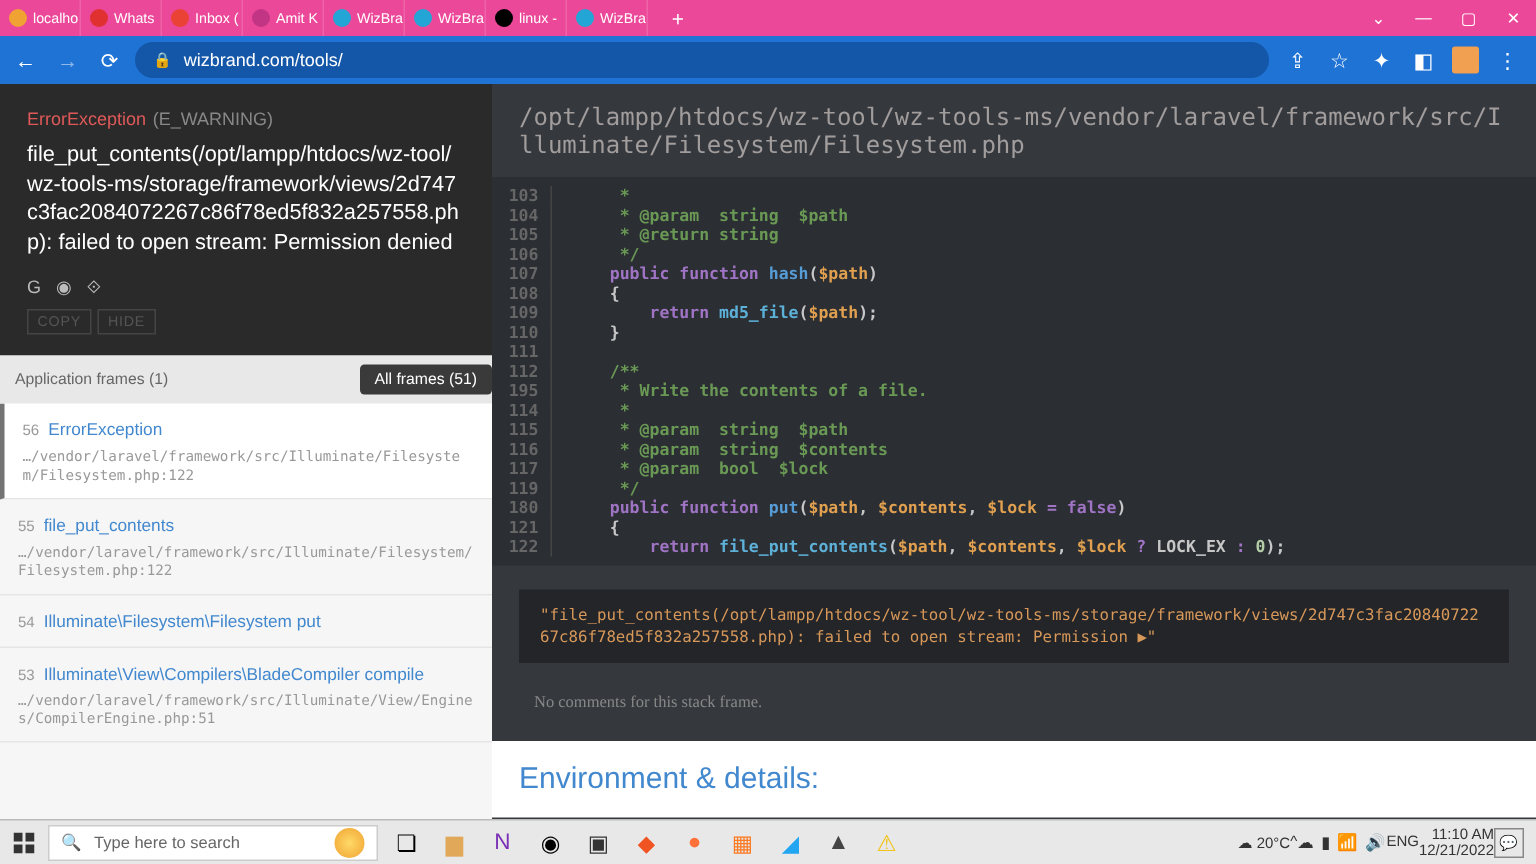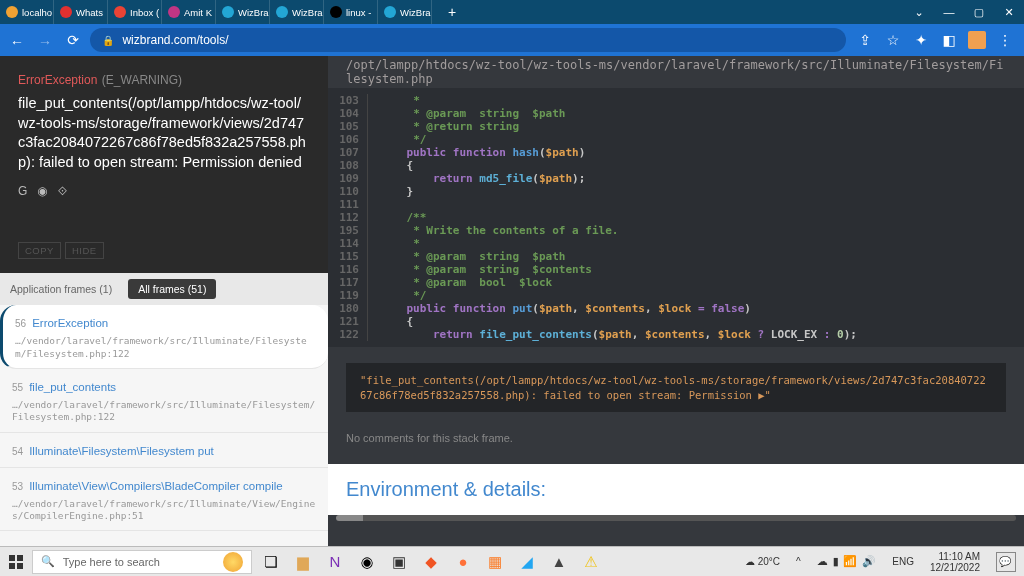--- a/index.html
+++ b/index.html
@@ -1,19 +1,19 @@
 <!DOCTYPE html>
 <html><head>
 <meta charset="utf-8">
 <style>
 * { margin: 0; padding: 0; box-sizing: border-box; }
 body { font-family: "Segoe UI", Arial, sans-serif; background: #fff; overflow: hidden; width: 1024px; height: 576px; }
 
 
-.titlebar { background: #0c4a6e; height: 24px; display: flex; align-items: stretch; }
+.titlebar { background: #ec4899; height: 24px; display: flex; align-items: stretch; }
 .tabs { display: flex; flex: 1; overflow: hidden; }
 .tab { display: flex; align-items: center; gap: 4px; padding: 0 6px; font-size: 9.5px; color: #fff; border-right: 1px solid rgba(255,255,255,0.15); white-space: nowrap; min-width: 54px; cursor: pointer; }
 .tab-icon { width: 12px; height: 12px; border-radius: 50%; display: inline-flex; align-items: center; justify-content: center; font-size: 8px; flex-shrink: 0; }
 .win-controls { display: flex; }
 .win-btn { width: 30px; display: flex; align-items: center; justify-content: center; color: #fff; font-size: 11px; cursor: pointer; }
 .new-tab { padding: 0 10px; color: #fff; display: flex; align-items: center; cursor: pointer; font-size: 14px; }
 
 .addrbar { background: #1f73d4; height: 32px; display: flex; align-items: center; padding: 0 6px; gap: 6px; }
 .nav-btn { width: 22px; height: 22px; color: #fff; display: flex; align-items: center; justify-content: center; cursor: pointer; font-size: 14px; }
 .url-field { flex: 1; background: #1457a8; border-radius: 14px; height: 24px; display: flex; align-items: center; padding: 0 12px; color: #fff; font-size: 12px; gap: 8px; }
@@ -24,63 +24,63 @@
 
 
 .page { display: flex; height: calc(100% - 56px - 30px); }
 .sidebar { width: 328px; background: #e8e8e8; display: flex; flex-direction: column; }
 .err-header { background: #2a2a2a; padding: 14px 18px; color: #fff; }
 .err-type { font-size: 12px; color: #e05959; }
 .err-warn { color: #888; font-size: 12px; }
 .err-msg { font-size: 14.5px; color: #fff; margin-top: 6px; line-height: 1.35; word-break: break-all; }
 .err-icons { margin-top: 12px; display: flex; gap: 10px; font-size: 12px; color: #bbb; }
 .err-actions { margin-top: 8px; display: flex; gap: 4px; }
-.err-action { font-size: 9.5px; color: #555; border: 1px solid #444; padding: 2px 6px; letter-spacing: 0.5px; margin-top: 36px; }
-
-.frame-switch { display: flex; background: #e8e8e8; padding: 6px 0; justify-content: flex-start; gap: 6px; font-size: 10.5px; }
+.err-action { font-size: 9.5px; color: #555; border: 1px solid #444; padding: 2px 6px; letter-spacing: 0.5px; }
+
+.frame-switch { display: flex; background: #e8e8e8; padding: 6px 0; justify-content: space-between; gap: 6px; font-size: 10.5px; }
 .fswitch { padding: 4px 10px; border-radius: 3px; color: #666; cursor: pointer; }
 .fswitch.active { background: #3a3a3a; color: #fff; }
 
 .frames { flex: 1; overflow-y: auto; background: #f6f6f6; }
 .frame { padding: 8px 12px; border-bottom: 1px solid #e5e5e5; cursor: pointer; }
-.frame.selected { background: #fff; border-left: 3px solid #0c4a6e; border-radius: 16px; }
+.frame.selected { background: #fff; border-left: 3px solid #737373; }
 .frame-num { color: #999; font-size: 10px; margin-right: 6px; }
 .frame-title { color: #4288ce; font-size: 11.5px; }
 .frame-path { color: #999; font-size: 9.5px; font-family: monospace; margin-top: 4px; line-height: 1.3; word-break: break-all; }
 
 .main { flex: 1; background: #35383d; display: flex; flex-direction: column; overflow: hidden; }
-.file-path { padding: 2px 18px; color: #a29d9d; font-size: 12px; font-family: monospace; word-break: break-all; }
+.file-path { padding: 12px 18px; color: #a29d9d; font-size: 16px; font-family: monospace; word-break: break-all; }
 .code { background: #2b2e33; font-family: Consolas, monospace; font-size: 11px; padding: 6px 0; }
 .line { display: flex; font-weight: bold; }
 .gutter { width: 40px; text-align: right; padding-right: 8px; color: #666; border-right: 1px solid #444; flex-shrink: 0; }
 .code-text { padding-left: 12px; white-space: pre; color: #c7c7c7; }
 .tok-comment { color: #6a9955; }
 .tok-kw { color: #a074c4; }
 .tok-fn { color: #569cd6; }
 .tok-var { color: #e0a050; }
 .tok-call { color: #5db0d7; text-align: center; }
 .tok-num { color: #b5cea8; }
 .tok-op { color: #a074c4; }
 
 .args { padding: 10px 18px; color: #a29d9d; font-size: 11px; }
 .args-box { background: #232528; padding: 10px 14px; margin-top: 6px; font-family: monospace; font-size: 10.5px; color: #d8985a; line-height: 1.4; word-break: break-all; position: relative; }
 .args-arrow { position: absolute; right: 10px; top: 50%; transform: translateY(-50%); color: #999; }
-.no-comments { color: #888; font-size: 11px; padding: 10px 18px; }
+.no-comments { color: #888; font-size: 11px; padding: 10px 28px; font-family: Liberation Serif, serif; }
 .env { background: #fff; padding: 14px 18px; margin-top: 10px; }
 .env-title { color: #4288ce; font-size: 20px; }
 
 .scrollhint { height: 6px; background: linear-gradient(90deg, #888 0 4%, #555 4% 100%); margin: 0 8px 2px; border-radius: 3px; }
 
 
 .taskbar { position: absolute; bottom: 0; left: 0; right: 0; height: 30px; background: #e8e8e8; display: flex; align-items: center; border-top: 1px solid #bbb; }
 .start { width: 32px; display: flex; align-items: center; justify-content: center; cursor: pointer; }
 .search { flex: 0 0 220px; height: 24px; background: #fff; border: 1px solid #ccc; display: flex; align-items: center; padding: 0 8px; gap: 8px; font-size: 11px; color: #666; }
 .task-icons { display: flex; gap: 2px; margin-left: 4px; }
 .ticon { width: 30px; height: 28px; display: flex; align-items: center; justify-content: center; cursor: pointer; font-size: 15px; }
-.tray { margin-left: auto; display: flex; align-items: center; gap: 16px; padding: 0 8px; font-size: 10px; color: #333; }
+.tray { margin-left: auto; display: flex; align-items: center; gap: 0; padding: 0 8px; font-size: 10px; color: #333; }
 .tray-icons { display: flex; gap: 5px; font-size: 11px; }
 .clock { text-align: right; line-height: 1.1; }
 .notif { width: 20px; height: 20px; border: 1px solid #888; display: flex; align-items: center; justify-content: center; }
 </style>
 </head>
 <body>
 
 <div class="titlebar">
   <div class="tabs" id="tabs">
       <div class="tab">

